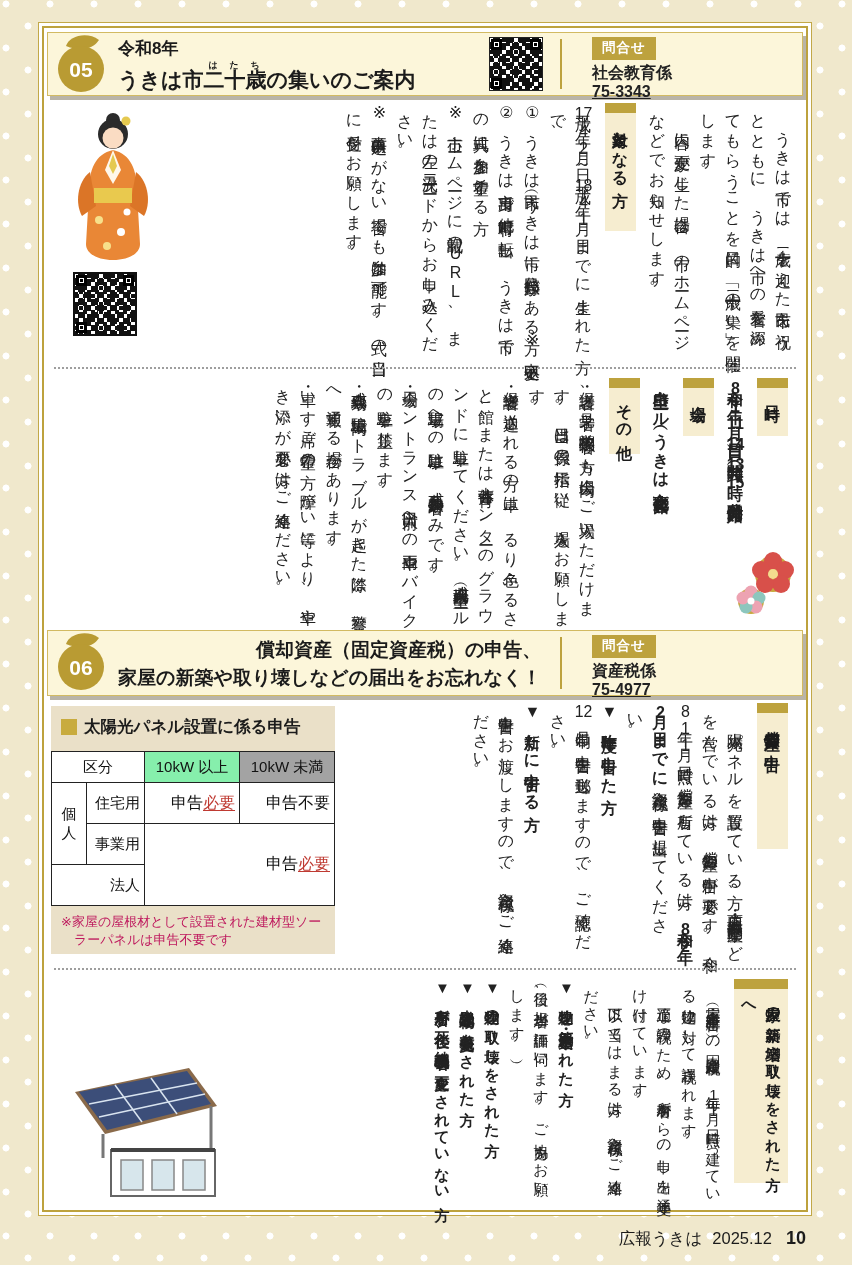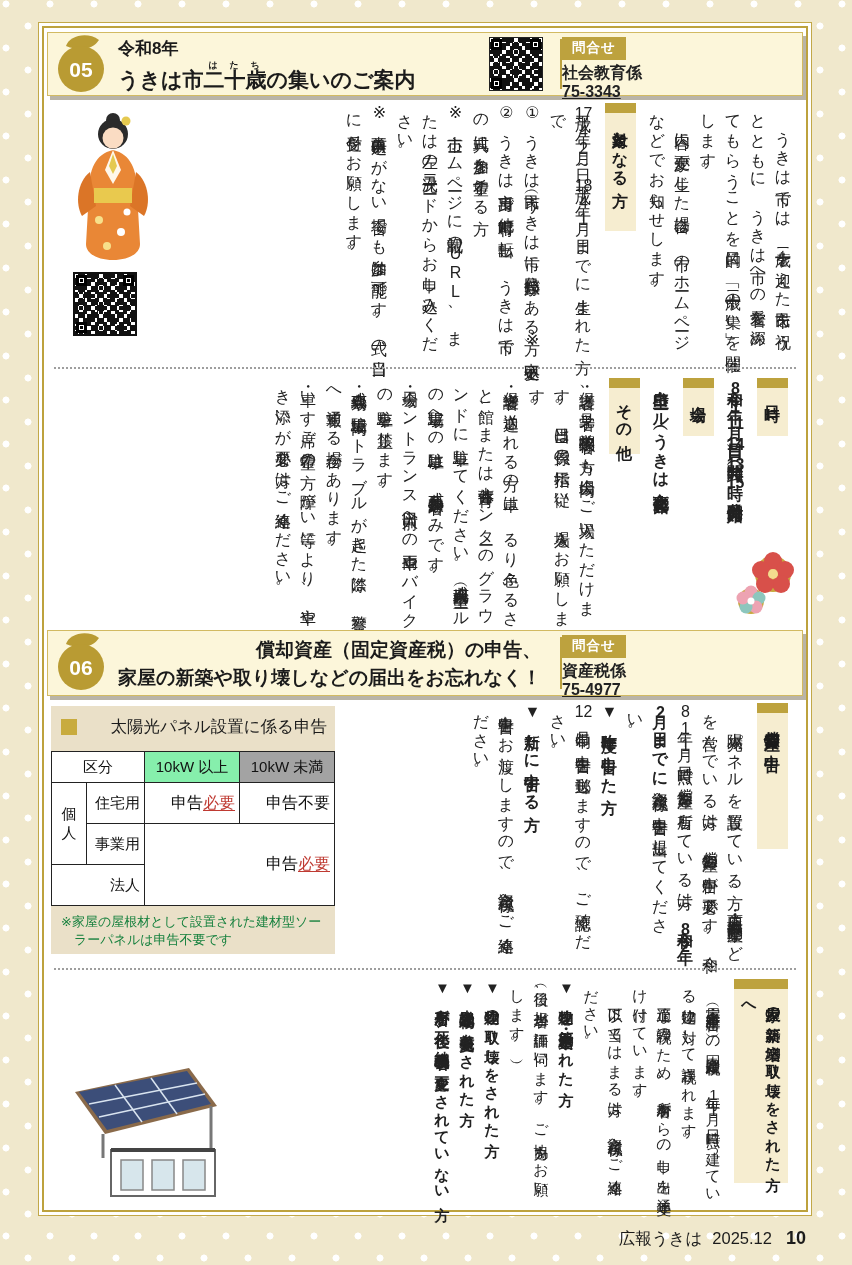--- a/index.html
+++ b/index.html
@@ -22,21 +22,21 @@
   .band05{top:4px;}
   .band06{top:602px;height:64px;}
   .badge{position:absolute;left:5px;top:1px;width:58px;height:60px;}
   .band-titles{position:absolute;left:70px;top:5px;line-height:1.25;}
   .bt1{font-size:17px;font-weight:bold;color:#1b1b1b;}
   .bt2{font-size:21px;font-weight:bold;color:#1b1b1b;margin-top:1px;}
   .bt2 ruby rt{font-size:9px;font-weight:bold;letter-spacing:2px;}
   .bt06-1,.bt06-2{font-size:19px;font-weight:bold;color:#1b1b1b;line-height:1.45;text-align:right;}
   .band-qr{position:absolute;left:441px;top:4px;width:54px;height:54px;}
   .vdiv{position:absolute;left:512px;top:6px;bottom:6px;width:2px;background:#bda23e;}
-  .contact{position:absolute;left:514px;top:4px;}
+  .contact{position:absolute;left:544px;top:4px;}
   .contact-badge{display:inline-block;background:#bda23e;color:#fff;font-weight:bold;
     font-size:13.5px;padding:2px 10px 3px;letter-spacing:1px;}
   .contact-name{font-size:16px;font-weight:bold;margin-top:3px;line-height:1.2;}
   .contact-tel{font-size:16px;font-weight:bold;line-height:1.25;text-decoration:underline;}
   
   .qr{background:
       repeating-conic-gradient(#111 0% 25%,rgba(0,0,0,0) 0% 50%) 0 0/8px 8px,
       repeating-conic-gradient(#111 0% 25%,rgba(0,0,0,0) 0% 50%) 3px 5px/13px 13px,#fff;
     border:1px solid #222;position:relative;box-sizing:border-box;}
   .qr2{position:absolute;left:26px;top:172px;width:64px;height:64px;border:2px solid #111;}
@@ -71,31 +71,31 @@
   .h-kaoku{height:184px;}
   .dotline{position:absolute;left:10px;right:10px;border-top:2px dotted #9e9e9e;}
   .dot1{top:339px;}
   .dot2{top:940px;}
   
   .kimono{position:absolute;left:20px;top:8px;}
   .plum{position:absolute;right:4px;bottom:4px;}
   .solarhouse{position:absolute;left:12px;bottom:4px;}
   
   .panel{position:absolute;left:4px;top:6px;width:284px;height:248px;background:#eae0c8;box-sizing:border-box;}
-  .panel-title{padding:10px 8px 0 10px;font-size:16.5px;font-weight:normal;color:#1b1b1b;display:flex;align-items:center;justify-content:space-between;}
+  .panel-title{padding:10px 8px 0 10px;font-size:16.5px;font-weight:bold;color:#1b1b1b;display:flex;align-items:center;}
   .sq{display:inline-block;width:16px;height:16px;background:#c8ab3e;margin-right:7px;flex:none;}
   .ptable{border-collapse:collapse;margin:13px auto 0;background:#fff;}
   .ptable td,.ptable th{border:1.6px solid #222;text-align:center;font-weight:normal;
     font-size:15px;padding:0 4px;color:#111;}
   .ptable .hrow th{height:30px;}
   .ptable .c-over{background:#86efac;}
   .ptable .c-under{background:#a3a3a3;}
   .ptable .rcell{height:40px;font-size:16px;text-align:right;}
   .ptable .lab{font-size:15px;}
-  .p-note{margin:7px 10px 16px;font-size:13px;line-height:1.4;color:#15803d;
+  .p-note{margin:7px 10px 16px;font-size:13px;line-height:1.4;color:#be185d;
     padding-left:1em;text-indent:-1em;}
   
   .footer{position:absolute;top:1228px;right:46px;font-size:16.5px;color:#1b1b1b;}
   .footer .iss{margin-left:10px;}
   .footer b{font-size:18px;margin-left:14px;}
 </style>
 </head>
 <body>
 
 <div class="frame">

